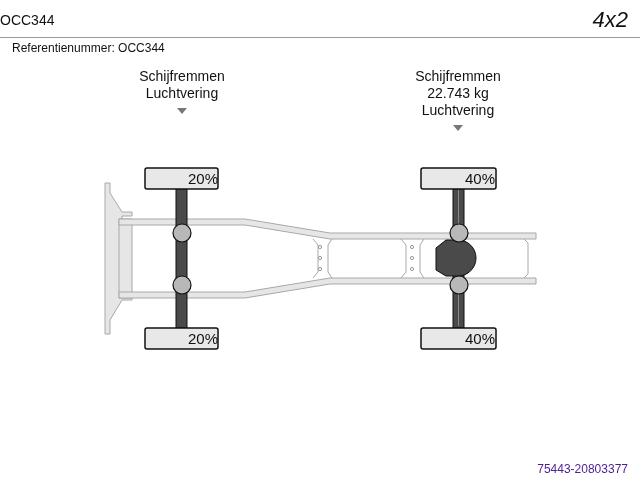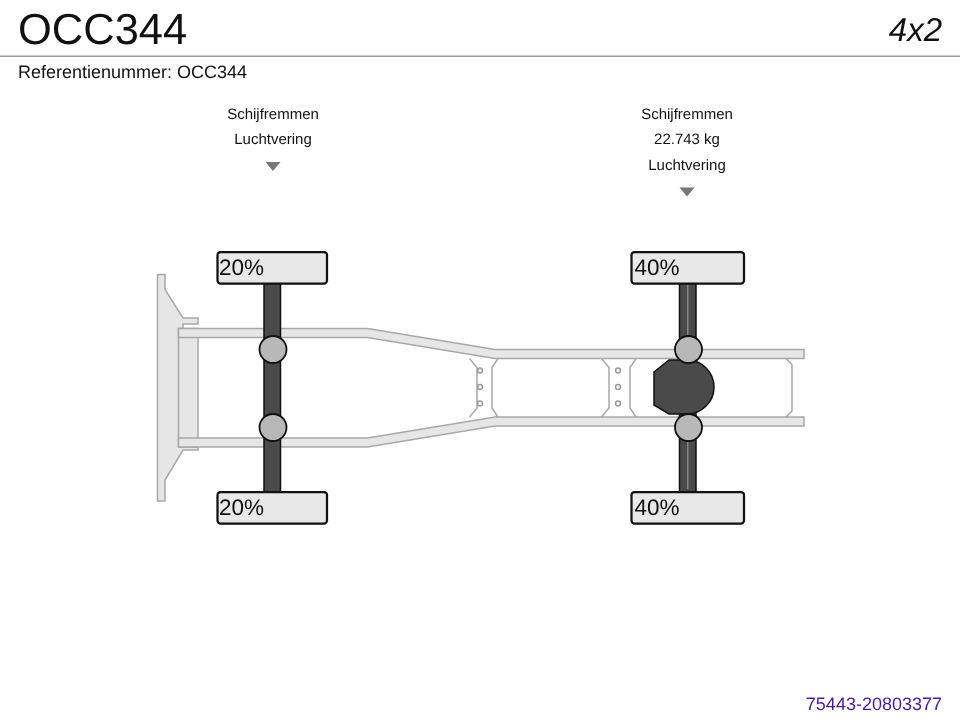--- a/index.html
+++ b/index.html
@@ -1,25 +1,25 @@
 <!DOCTYPE html>
 <html><head>
 <meta charset="utf-8">
 <style>
   html, body { margin:0; padding:0; background:#fff; }
   body { width:640px; height:480px; position:relative; overflow:hidden; font-family:"Liberation Sans", sans-serif; color:#111; }
-  .title { position:absolute; left:12px; top:6px; font-size:29px; line-height:28px; }
+  .title { position:absolute; left:0; top:6px; font-size:14px; line-height:28px; }
   .config { position:absolute; right:12px; top:6px; font-size:22px; line-height:28px;font-style:italic; }
   .rule { position:absolute; left:0; top:37px; width:640px; height:1px; background:#9a9a9a; }
   .ref { position:absolute; left:12px; top:41px; font-size:12px; line-height:14px; }
-  .axle-info { position:absolute; width:160px; text-align:center; font-size:10px; line-height:17px; top:68px; }
+  .axle-info { position:absolute; width:160px; text-align:center; font-size:14px; line-height:17px; top:68px; }
   .axle-info .arrow { display:block; margin:6px auto 0; width:0; height:0; border-left:5px solid transparent; border-right:5px solid transparent; border-top:6px solid #777; }
   .footer { position:absolute; right:12px; top:462px; font-size:12px; color:#4c1d95; }
   svg.chassis { position:absolute; left:0; top:0; }
-  .pct { position:absolute; width:72px; height:20px; text-align:left; font-size:15px; line-height:20px; color:#111; }
+  .pct { position:absolute; width:72px; height:20px; text-align:right; font-size:15px; line-height:20px; color:#111; }
 </style>
 </head>
 <body>
 
 <div class="title">OCC344</div>
 <div class="config">4x2</div>
 <div class="rule"></div>
 <div class="ref">Referentienummer: OCC344</div>
 
 <div class="axle-info" style="left:102px;">

